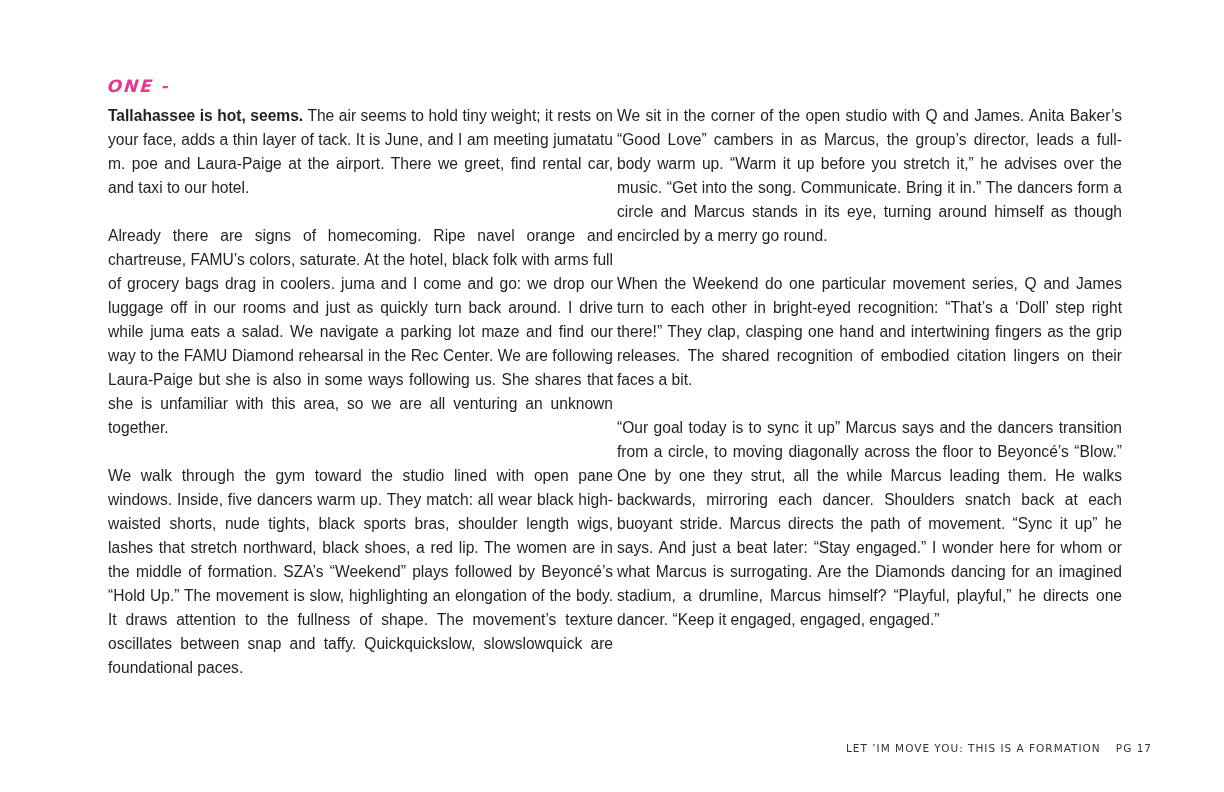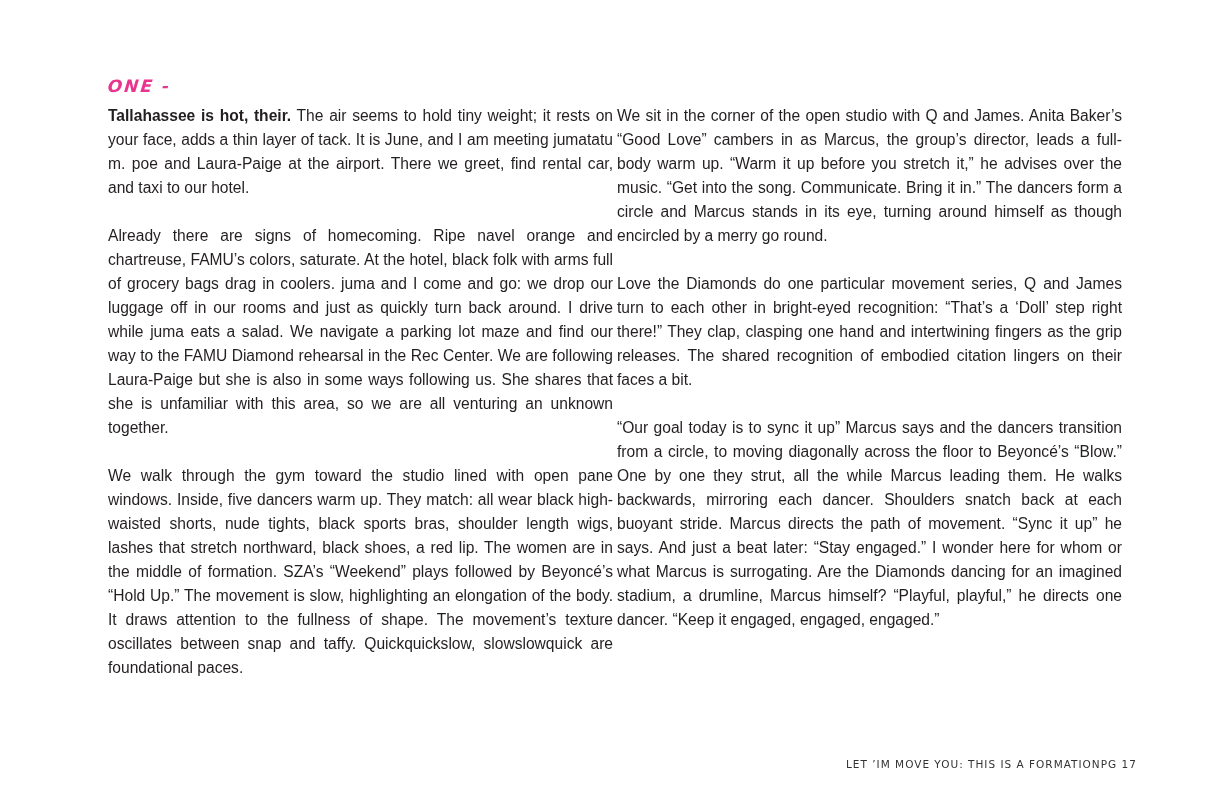--- a/index.html
+++ b/index.html
@@ -16,40 +16,39 @@
       font-family: "Liberation Sans", sans-serif;
       font-size: 15.6px; line-height: 24px; color: #231f20;
     }
     .col-left { left: 108px; }
     .col-right { left: 617px; }
     .col p { margin: 0 0 24px 0; text-align: justify; }
     .col p .lead { font-weight: bold; }
     .footer {
       position: absolute; top: 742px; left: 846px; width: 306px;
       font-family: "DejaVu Sans", sans-serif; font-size: 10.5px;
-      letter-spacing: 1px; color: #333; display: flex; justify-content: flex-start;
+      letter-spacing: 1px; color: #333; display: flex; justify-content: space-between;
       text-transform: uppercase;
-      margin-top: 16px;
     }
   </style>
 </head>
 <body>
 
 <div class="page">
   <div class="section-label">ONE -</div>
 
   <div class="col col-left">
-    <p><span class="lead">Tallahassee is hot, their.</span><span> The air seems to hold tiny weight; it rests on your face, adds a thin layer of tack. It is June, and I am meeting jumatatu m. poe and Laura-Paige at the airport. There we greet, find rental car, and taxi to our hotel.</span></p>
+    <p><span class="lead">Tallahassee is hot, seems.</span><span> The air seems to hold tiny weight; it rests on your face, adds a thin layer of tack. It is June, and I am meeting jumatatu m. poe and Laura-Paige at the airport. There we greet, find rental car, and taxi to our hotel.</span></p>
     <p>Already there are signs of homecoming. Ripe navel orange and chartreuse, FAMU’s colors, saturate. At the hotel, black folk with arms full of grocery bags drag in coolers. juma and I come and go: we drop our luggage off in our rooms and just as quickly turn back around. I drive while juma eats a salad. We navigate a parking lot maze and find our way to the FAMU Diamond rehearsal in the Rec Center. We are following Laura-Paige but she is also in some ways following us. She shares that she is unfamiliar with this area, so we are all venturing an unknown together.</p>
     <p>We walk through the gym toward the studio lined with open pane windows. Inside, five dancers warm up. They match: all wear black high-waisted shorts, nude tights, black sports bras, shoulder length wigs, lashes that stretch northward, black shoes, a red lip. The women are in the middle of formation. SZA’s “Weekend” plays followed by Beyoncé’s “Hold Up.” The movement is slow, highlighting an elongation of the body. It draws attention to the fullness of shape. The movement’s texture oscillates between snap and taffy. Quickquickslow, slowslowquick are foundational paces.</p>
   </div>
 
   <div class="col col-right">
     <p>We sit in the corner of the open studio with Q and James. Anita Baker’s “Good Love” cambers in as Marcus, the group’s director, leads a full-body warm up. “Warm it up before you stretch it,” he advises over the music. “Get into the song. Communicate. Bring it in.” The dancers form a circle and Marcus stands in its eye, turning around himself as though encircled by a merry go round.</p>
-    <p>Love the Diamonds do one particular movement series, Q and James turn to each other in bright-eyed recognition: “That’s a ‘Doll’ step right there!” They clap, clasping one hand and intertwining fingers as the grip releases. The shared recognition of embodied citation lingers on their faces a bit.</p>
+    <p>When the Weekend do one particular movement series, Q and James turn to each other in bright-eyed recognition: “That’s a ‘Doll’ step right there!” They clap, clasping one hand and intertwining fingers as the grip releases. The shared recognition of embodied citation lingers on their faces a bit.</p>
     <p>“Our goal today is to sync it up” Marcus says and the dancers transition from a circle, to moving diagonally across the floor to Beyoncé’s “Blow.” One by one they strut, all the while Marcus leading them. He walks backwards, mirroring each dancer. Shoulders snatch back at each buoyant stride. Marcus directs the path of movement. “Sync it up” he says. And just a beat later: “Stay engaged.” I wonder here for whom or what Marcus is surrogating. Are the Diamonds dancing for an imagined stadium, a drumline, Marcus himself? “Playful, playful,” he directs one dancer. “Keep it engaged, engaged, engaged.”</p>
   </div>
 
   <div class="footer">
     <span>LET ’IM MOVE YOU: THIS IS A FORMATION</span>
     <span>PG 17</span>
   </div>
 </div>
 
 </body></html>

